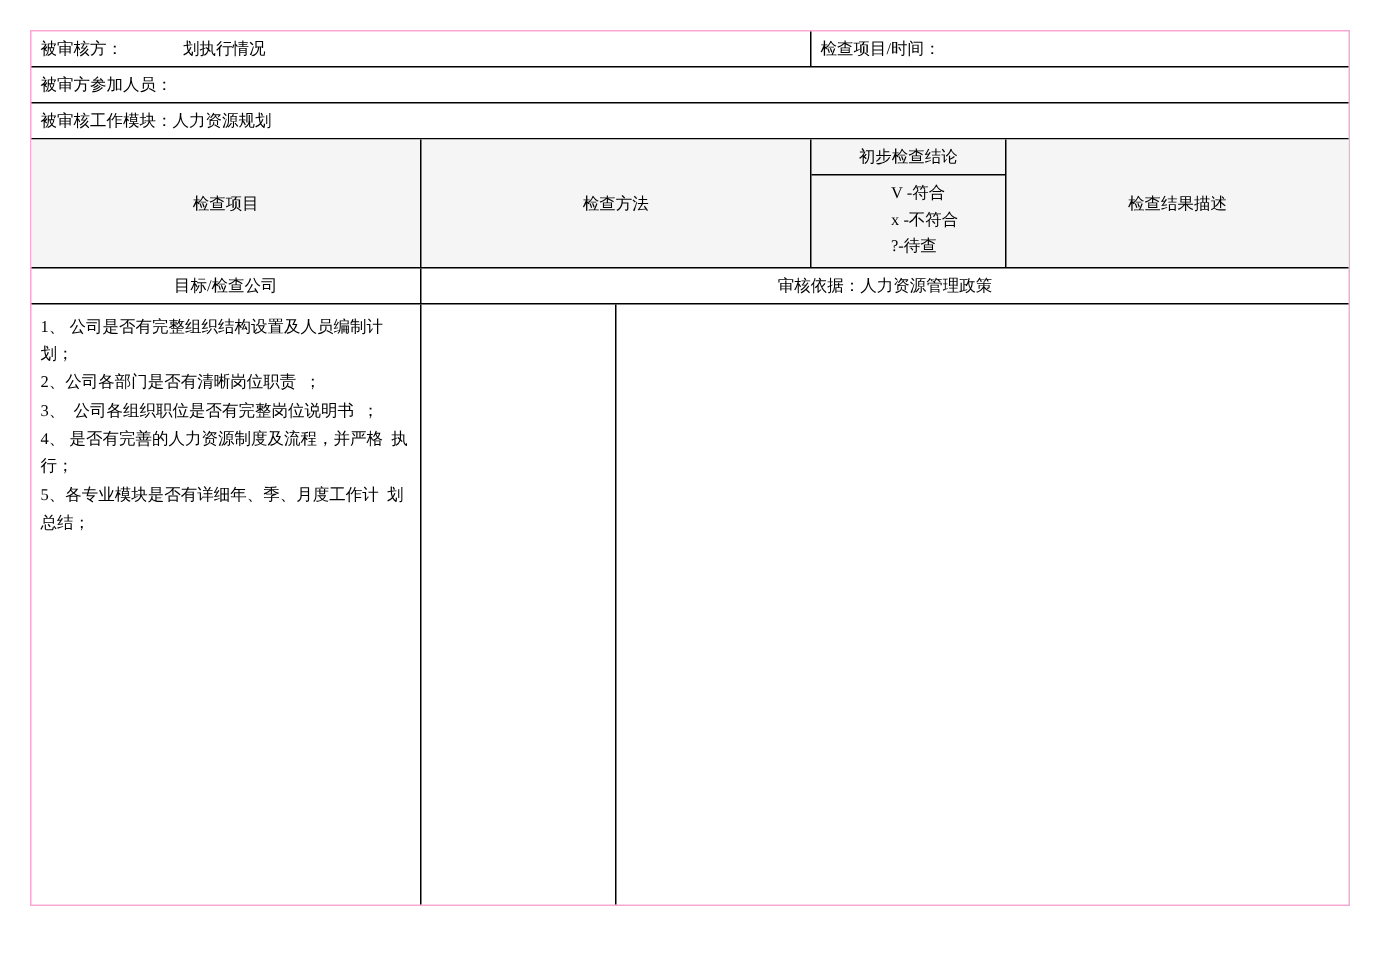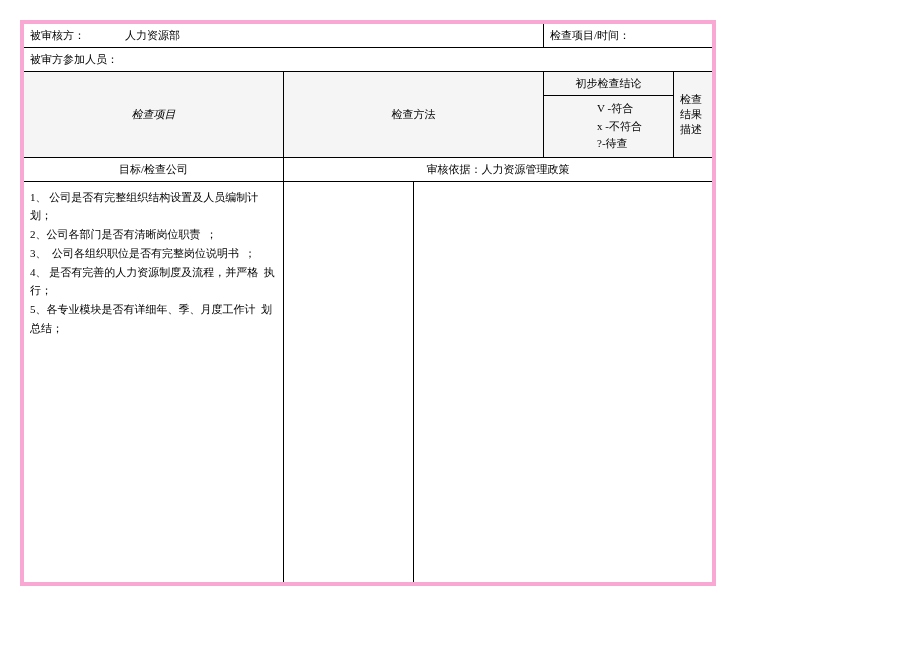--- a/index.html
+++ b/index.html
@@ -3,22 +3,22 @@
   <meta charset="utf-8">
   <style>
     * { margin: 0; padding: 0; box-sizing: border-box; }
     body {
       font-family: "SimSun", "宋体", serif;
       font-size: 11px;
       background: #fff;
       padding: 20px;
     }
     .doc {
-      width: 696px;
-      border: 4px solid #f9a8d4;
+      width: 880px;
+      border: 1px solid #f9a8d4;
     }
     .row {
       display: flex;
       border-bottom: 1px solid #000;
     }
     .row:last-child { border-bottom: none; }
     .cell {
       border-right: 1px solid #000;
       padding: 4px 6px;
       display: flex;
@@ -30,21 +30,21 @@
     
     
     .r1 .c1 { width: 520px; }
     .r1 .c2 { flex: 1; }
     .r2 .c1 { width: 520px; }
     .r2 .c2 { flex: 1; }
     .r3 .c1 { flex: 1; border-right: none; }
     
     
     .r4 { background: #f5f5f5; }
-    .r4 .c1 { width: 260px; justify-content: center; padding: 18px 6px; font-style: italic; }
+    .r4 .c1 { width: 260px; justify-content: center; padding: 18px 6px; }
     .r4 .c2 { width: 260px; justify-content: center; padding: 18px 6px; }
     .r4 .c3 { width: 130px; flex-direction: column; align-items: stretch; padding: 0; }
     .r4 .c3 .sub-top { border-bottom: 1px solid #000; text-align: center; padding: 4px; }
     .r4 .c3 .sub-bottom { padding: 4px 6px; line-height: 1.6; margin-left: 47px; }
     .r4 .c4 { flex: 1; justify-content: center; }
     
     
     .r5 .c1 { width: 260px; justify-content: center; }
     .r5 .c2 { flex: 1; justify-content: center; }
     
@@ -59,35 +59,38 @@
     .legend-line { display: block; }
   </style>
 </head>
 <body>
 
 <div class="doc">
 
   <div class="row r1">
     <div class="cell c1">
       <span class="label">被审核方：</span>
-      <span class="value">人力资源部</span>
+      <span class="value">划执行情况</span>
     </div>
     <div class="cell c2">
       <span class="label">检查项目/时间：</span>
       <span class="value"></span>
     </div>
   </div>
 
   <div class="row r2">
     <div class="cell c1">
       <span class="label">被审方参加人员：</span>
       <span class="value"></span>
     </div>
   </div>
 
+  <div class="row r3">
+    <div class="cell c1">被审核工作模块：人力资源规划</div>
+  </div>
 
   <div class="row r4">
     <div class="cell c1">检查项目</div>
     <div class="cell c2">检查方法</div>
     <div class="cell c3">
       <div class="sub-top">初步检查结论</div>
       <div class="sub-bottom">
         <span class="legend-line">V  -符合</span>
         <span class="legend-line">x    -不符合</span>
         <span class="legend-line">?-待查</span>

